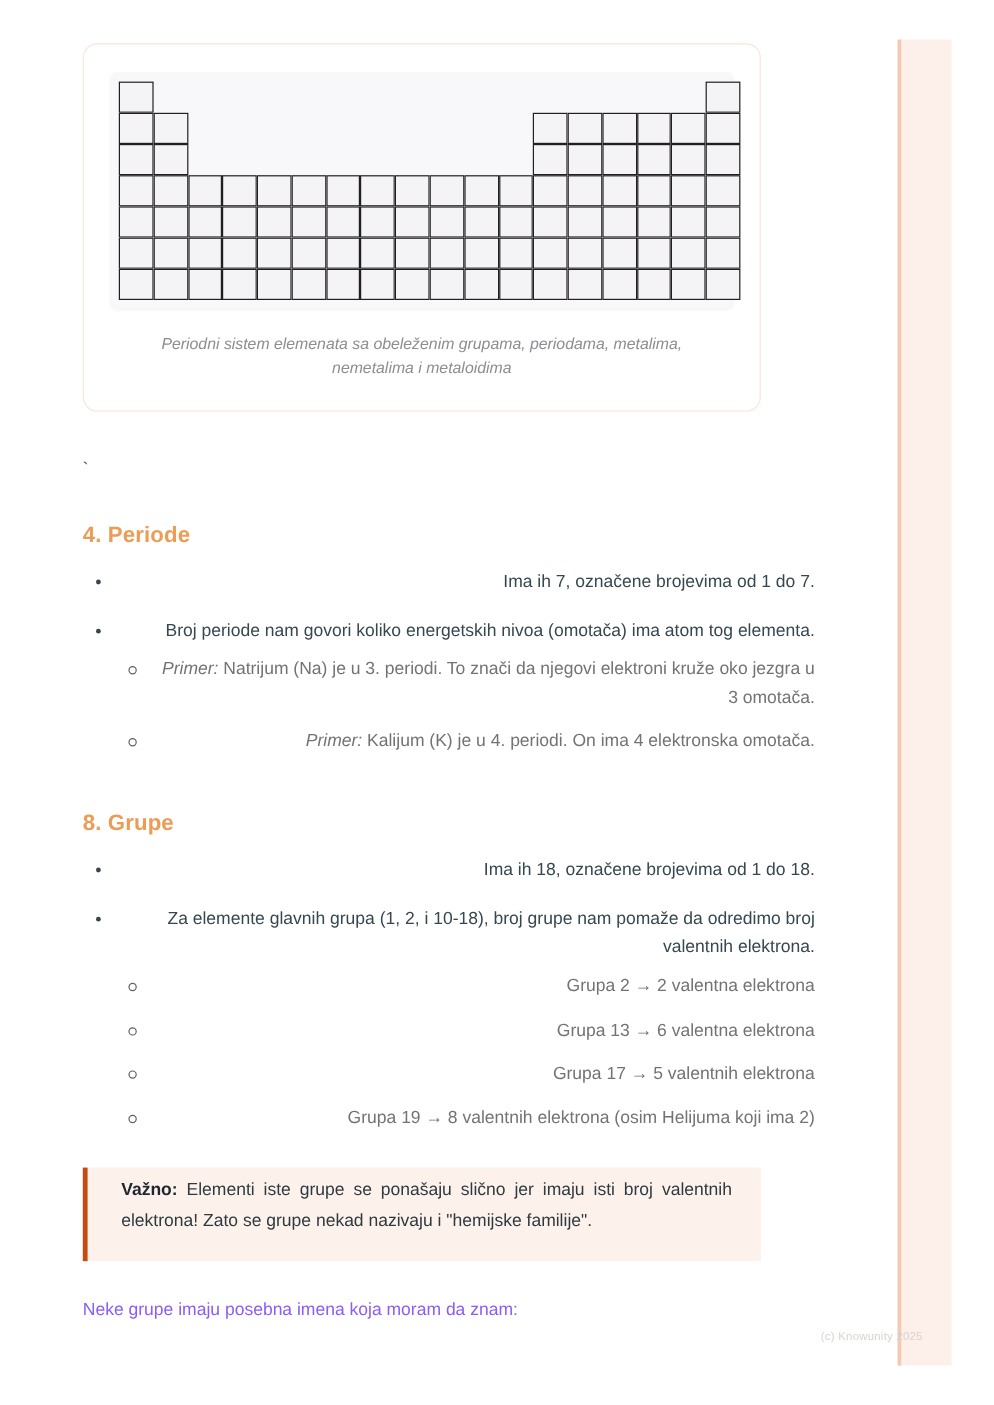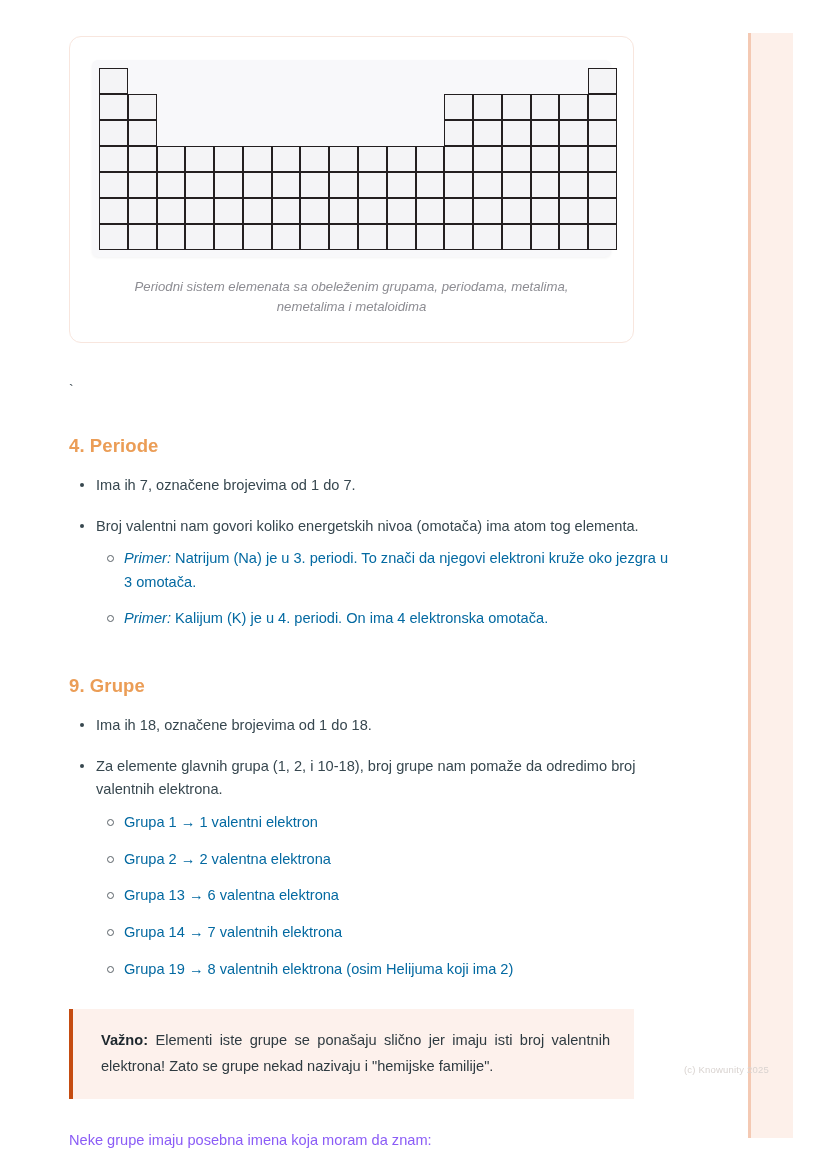--- a/index.html
+++ b/index.html
@@ -103,20 +103,21 @@
     margin: 17px 0 0 0;
     padding: 0;
   }
   ul.lvl1 > li.item1 {
     position: relative;
     padding-left: 27px;
     margin-bottom: 17px;
     font-size: 14.6px;
     line-height: 1.62;
     color: #37474f;
+    text-align: right;
   }
   ul.lvl1 > li.item1::before {
     content: "";
     position: absolute;
     left: 11px;
     top: 9px;
     width: 4px;
     height: 4px;
     border-radius: 50%;
     background: #37474f;
@@ -125,21 +126,21 @@
     list-style: none;
     margin: 9px 0 0 0;
     padding: 0;
   }
   ul.lvl2 > li.item2 {
     position: relative;
     padding-left: 28px;
     margin-bottom: 13px;
     font-size: 14.6px;
     line-height: 1.62;
-    color: #0369a1;
+    color: #737373;
   }
   ul.lvl2 > li.item2:last-child { margin-bottom: 0; margin-top: 12px; }
   ul.lvl2 > li.item2::before {
     content: "";
     position: absolute;
     left: 11px;
     top: 8px;
     width: 5px;
     height: 5px;
     border-radius: 50%;
@@ -147,41 +148,41 @@
     background: transparent;
   }
   .em { font-style: italic; }
 
   
   .callout {
     margin-top: 28px;
     width: 565px;
     background: #fdf1ec;
     border-left: 4px solid #c54c11;
-    padding: 19px 24px 19px 28px;
+    padding: 7px 24px 19px 28px;
     font-size: 14.6px;
     line-height: 1.78;
     color: #2e3a40;
     text-align: justify;
   }
   .callout b { font-weight: bold; color: #1e282e; }
 
   
   .closing-line {
     margin-top: 30px;
     font-size: 14.6px;
     line-height: 1.6;
     color: #8b5cf6;
   }
 
   
   #watermark {
     position: absolute;
     left: 684px;
-    top: 1064px;
+    top: 1109px;
     font-size: 9.5px;
     color: #d9d3d0;
     letter-spacing: 0.2px;
     white-space: nowrap;
   }
 </style>
 </head>
 <body>
 
 <div id="edge-strip"></div>
@@ -288,51 +289,48 @@
   </div>
 
   <div class="stray-mark">`</div>
 
   <h2 class="section-heading first">4. Periode</h2>
   <ul class="lvl1">
     <li class="item1">
       <span>Ima ih 7, označene brojevima od 1 do 7.</span>
     </li>
     <li class="item1">
-      <span>Broj valentni nam govori koliko energetskih nivoa (omotača) ima atom tog elementa.</span>
+      <span>Broj periode nam govori koliko energetskih nivoa (omotača) ima atom tog elementa.</span>
       <ul class="lvl2">
         <li class="item2">
           <span class="em">Primer:</span><span> Natrijum (Na) je u 3. periodi. To znači da njegovi elektroni kruže oko jezgra u 3 omotača.</span>
         </li>
         <li class="item2">
           <span class="em">Primer:</span><span> Kalijum (K) je u 4. periodi. On ima 4 elektronska omotača.</span>
         </li>
       </ul>
     </li>
   </ul>
 
-  <h2 class="section-heading">9. Grupe</h2>
+  <h2 class="section-heading">8. Grupe</h2>
   <ul class="lvl1">
     <li class="item1">
       <span>Ima ih 18, označene brojevima od 1 do 18.</span>
     </li>
     <li class="item1">
       <span>Za elemente glavnih grupa (1, 2, i 10-18), broj grupe nam pomaže da odredimo broj valentnih elektrona.</span>
       <ul class="lvl2">
         <li class="item2">
-          <span>Grupa 1 → 1 valentni elektron</span>
-        </li>
-        <li class="item2">
           <span>Grupa 2 → 2 valentna elektrona</span>
         </li>
         <li class="item2">
           <span>Grupa 13 → 6 valentna elektrona</span>
         </li>
         <li class="item2">
-          <span>Grupa 14 → 7 valentnih elektrona</span>
+          <span>Grupa 17 → 5 valentnih elektrona</span>
         </li>
         <li class="item2">
           <span>Grupa 19 → 8 valentnih elektrona (osim Helijuma koji ima 2)</span>
         </li>
       </ul>
     </li>
   </ul>
 
   <div class="callout">
     <b>Važno:</b><span> Elementi iste grupe se ponašaju slično jer imaju isti broj valentnih elektrona! Zato se grupe nekad nazivaju i "hemijske familije".</span>

